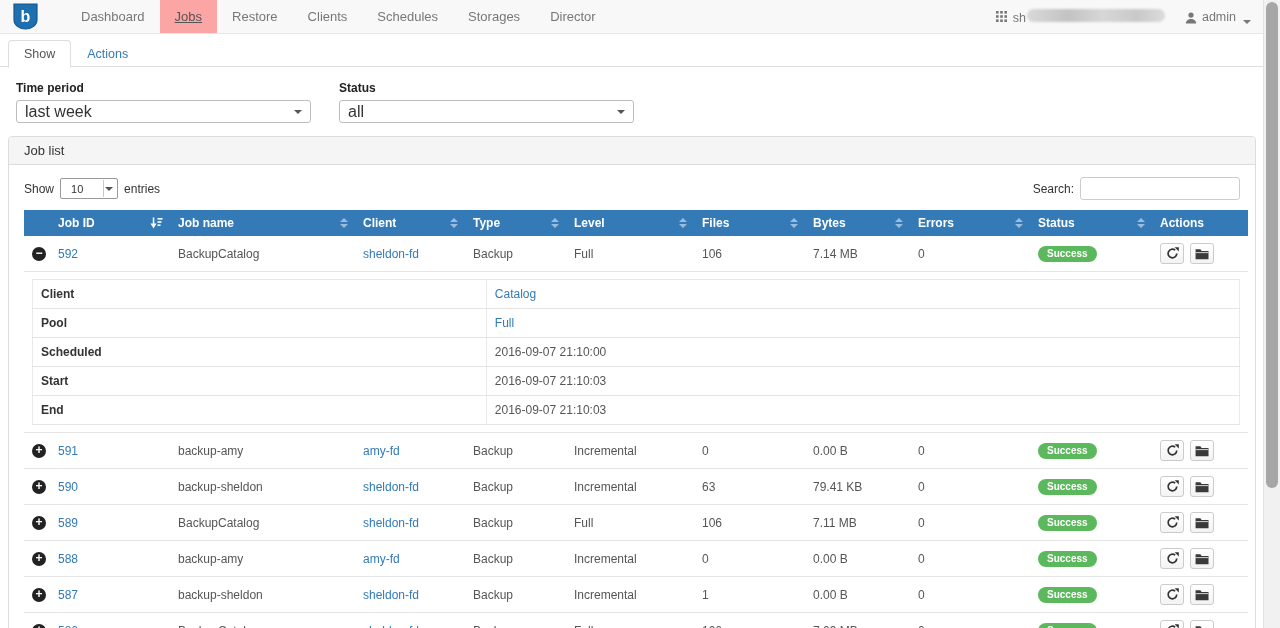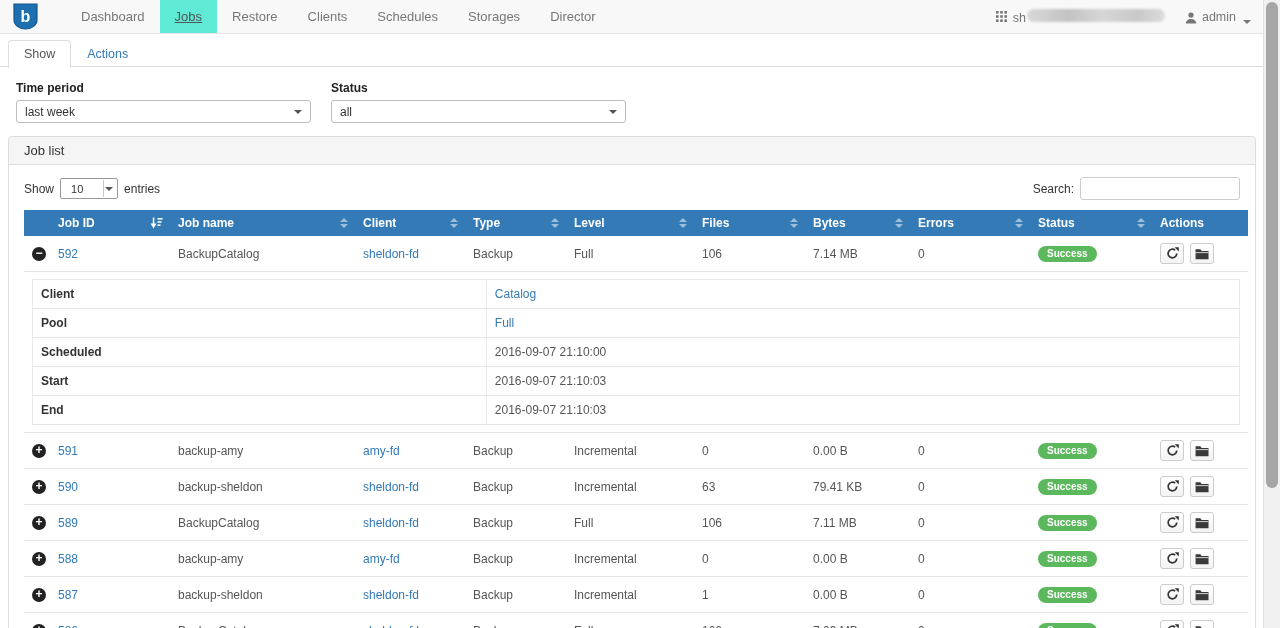--- a/index.html
+++ b/index.html
@@ -6,38 +6,38 @@
   html, body { width: 1280px; height: 628px; overflow: hidden; }
   body { font-family: "Liberation Sans", "DejaVu Sans", sans-serif; font-size: 12px; color: #333; background: #fff; }
   #page { position: relative; width: 1280px; height: 628px; overflow: hidden; background: #fff; }
   #content { width: 1263px; }
 
   
   .navbar { display: flex; align-items: stretch; height: 34px; background: #f8f8f8; border-bottom: 1px solid #e7e7e7; }
   .brand { display: flex; align-items: center; padding: 0 14px 0 13px; }
   .nav-menu { display: flex; align-items: stretch; margin-left: 14px; }
   .nav-item { display: flex; align-items: center; padding: 0 15px; color: #777; font-size: 13px; cursor: pointer; }
-  .nav-item.active { background: #5eead4; color: #555; text-decoration: underline; }
+  .nav-item.active { background: #fca5a5; color: #555; text-decoration: underline; }
   .nav-right { margin-left: auto; display: flex; align-items: center; gap: 6px; padding-right: 12px; color: #777; font-size: 12.5px; }
   .redacted-pill { display: inline-block; width: 138px; height: 13px; border-radius: 7px; margin-left: 1px;
     background: linear-gradient(90deg,#d9d9d9,#c3c3c3 30%,#d7d7d7 55%,#c9c9c9 80%,#dcdcdc); filter: blur(1.2px); }
   .user-area { display: flex; align-items: flex-end; gap: 5px; margin-left: 14px; cursor: pointer; }
   .caret-down { width: 0; height: 0; border-left: 4px solid transparent; border-right: 4px solid transparent; border-top: 4px solid #777; margin-left: 2px; }
 
   
   .tabbar { background: #fff; padding: 6px 0 0 8px; border-bottom: 1px solid #ddd; height: 33px; }
   .tab { display: inline-block; padding: 6px 15px; font-size: 12.5px; color: #337ab7; cursor: pointer; margin-bottom: -1px; border: 1px solid transparent; border-radius: 4px 4px 0 0; }
   .tab.active { background: #fff; color: #555; border-color: #ddd #ddd #fff #ddd; cursor: default; }
 
   
-  .filters { display: flex; gap: 20px; padding: 14px 16px 0 16px; }
+  .filters { display: flex; gap: 28px; padding: 14px 16px 0 16px; }
   .filter-group { display: flex; flex-direction: column; }
   .filter-label { font-weight: bold; font-size: 12px; color: #222; margin-bottom: 5px; }
   .select-wrap { position: relative; width: 295px; }
-  .select-wrap select { width: 100%; height: 23px; border: 1px solid #bdbdbd; border-radius: 3px; background: #fff; font-family: inherit; font-size: 12px; color: #333; padding: 0 22px 0 8px; appearance: none; -webkit-appearance: none; }
+  .select-wrap select { width: 100%; height: 23px; border: 1px solid #bdbdbd; border-radius: 3px; background: #fff; font-family: inherit; font-size: 16px; color: #333; padding: 0 22px 0 8px; appearance: none; -webkit-appearance: none; }
   .select-caret { position: absolute; right: 9px; top: 10px; width: 0; height: 0; border-left: 4px solid transparent; border-right: 4px solid transparent; border-top: 4px solid #555; pointer-events: none; }
 
   
   .panel { margin: 13px 7px 0 8px; border: 1px solid #ddd; border-radius: 4px; background: #fff; }
   .panel-heading { background: #f5f5f5; border-bottom: 1px solid #ddd; border-radius: 3px 3px 0 0; padding: 6px 15px; font-size: 13px; color: #333; }
   .panel-body { padding: 10px 15px 10px 15px; }
 
   
   .table-controls { display: flex; align-items: center; justify-content: space-between; margin: 2px 0 10px 0; }
   .length-ctrl { display: flex; align-items: center; gap: 6px; color: #333; }

